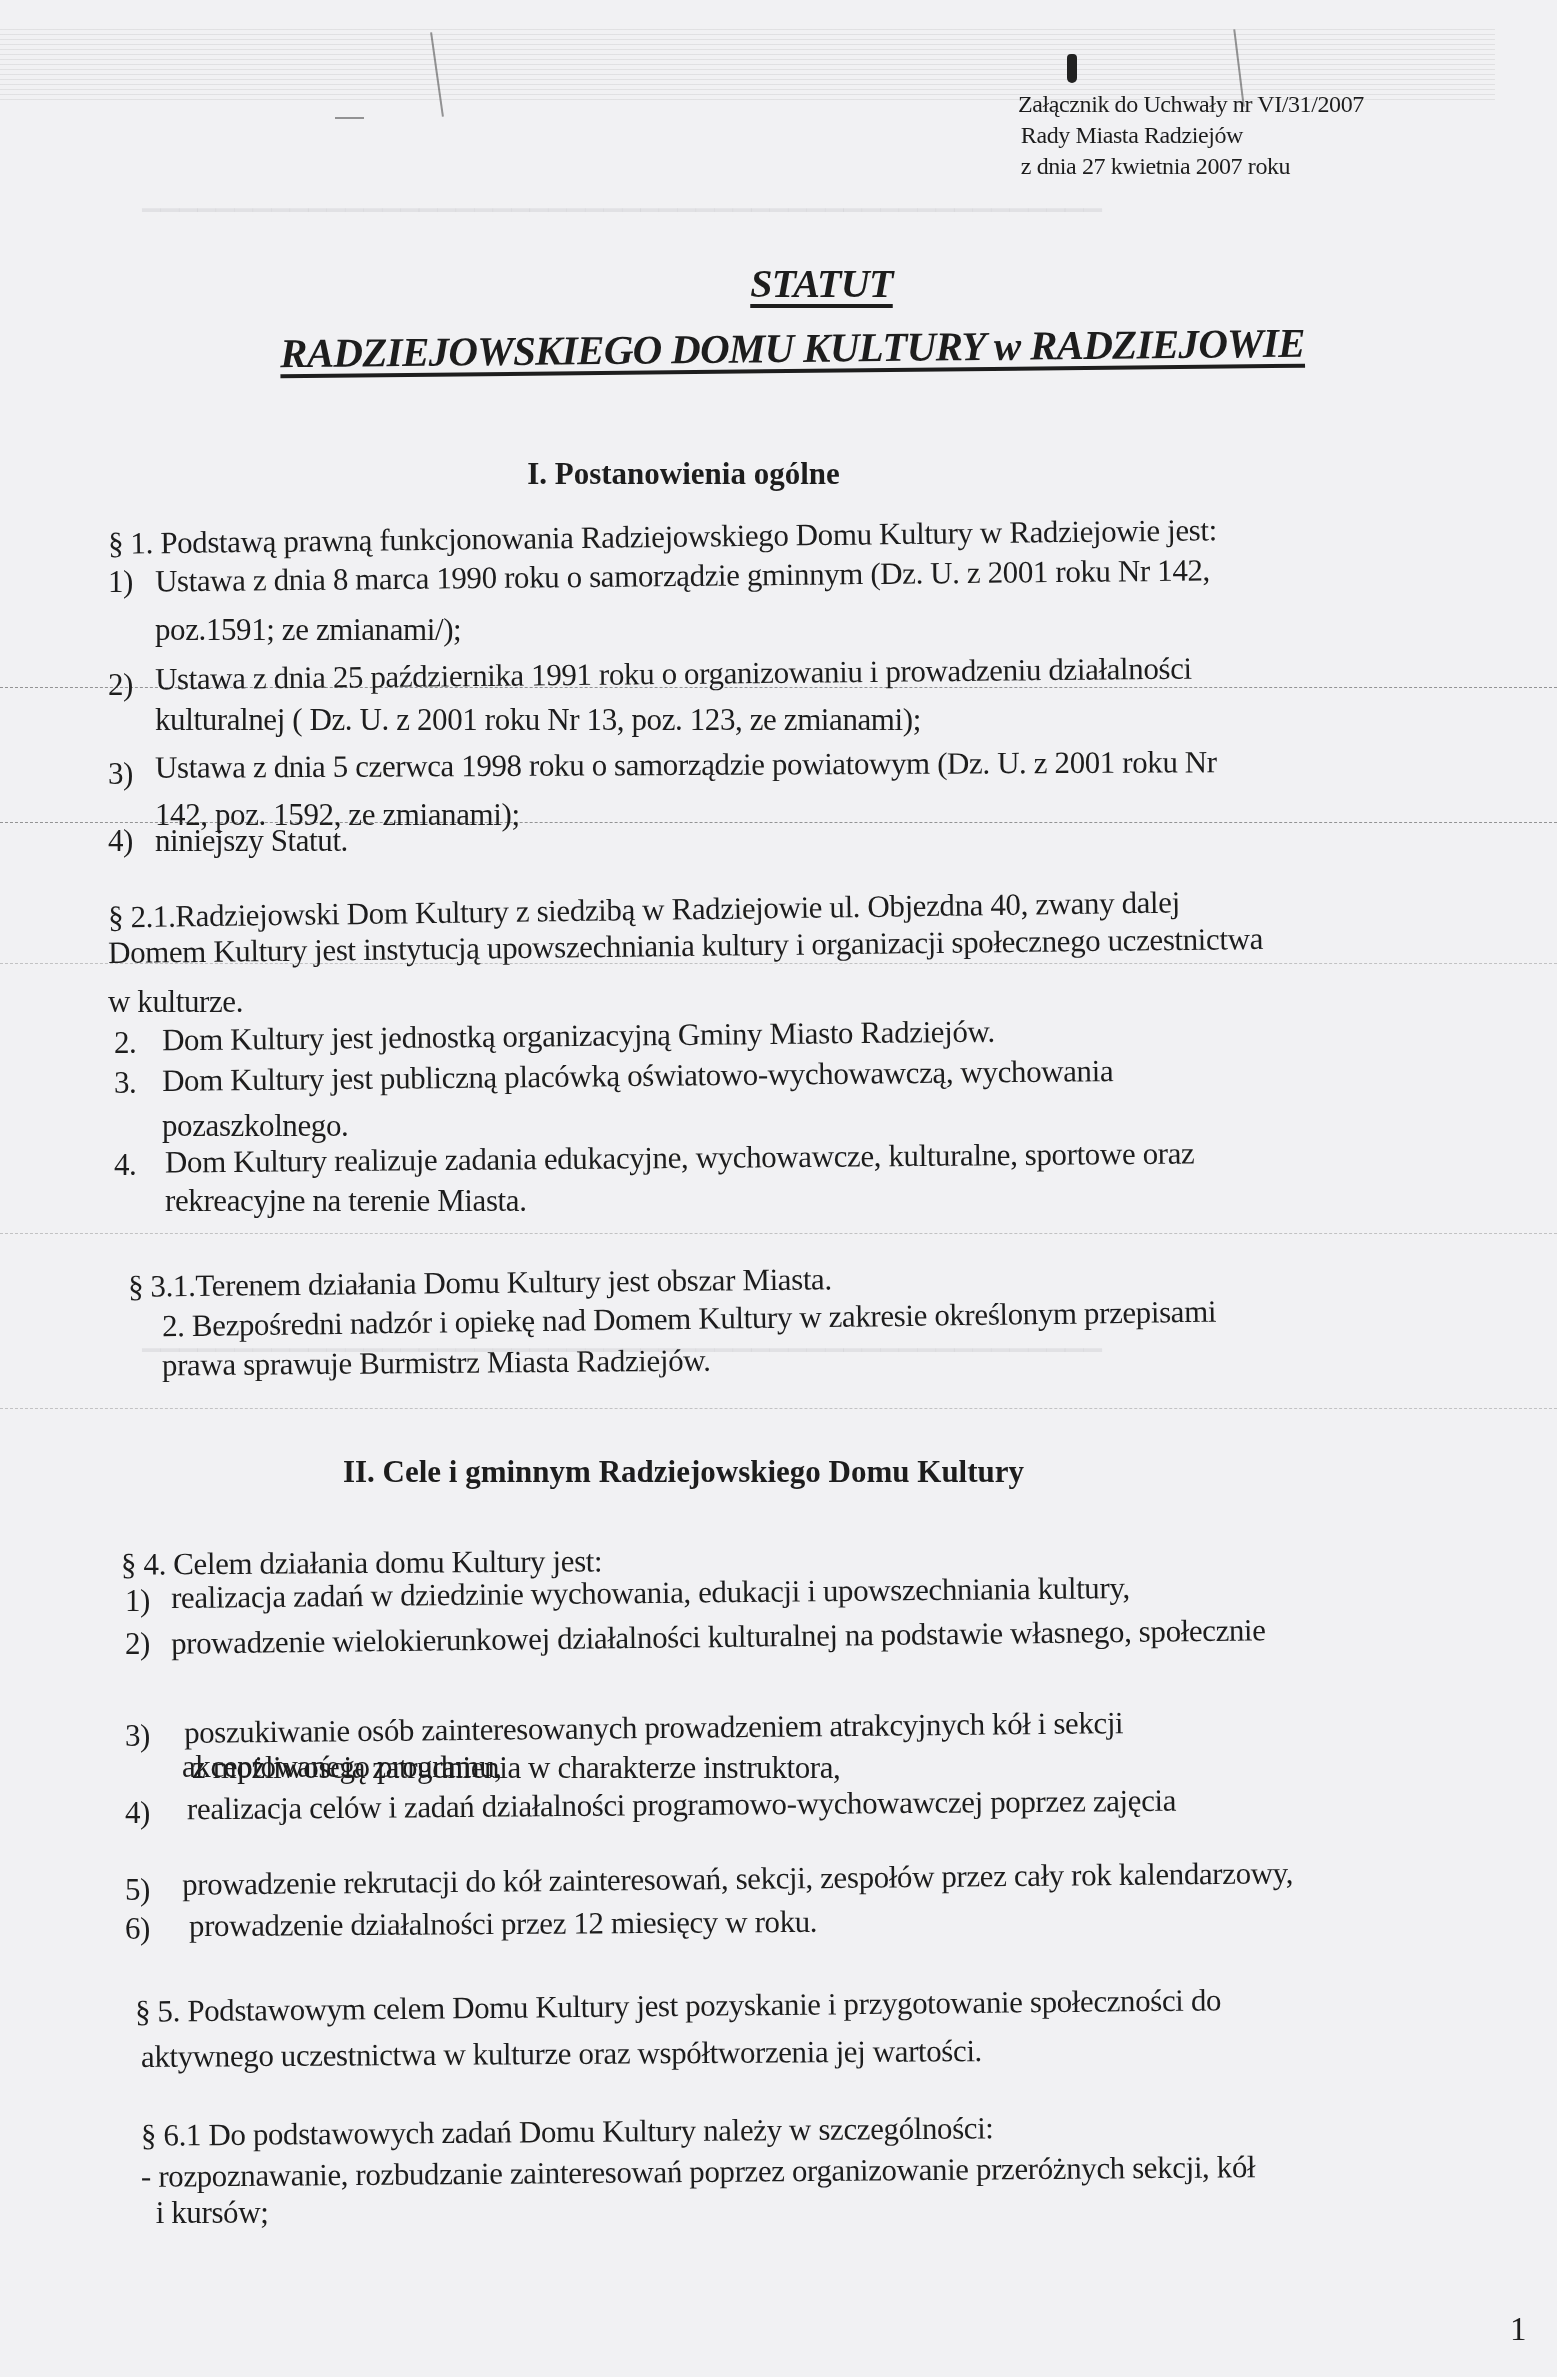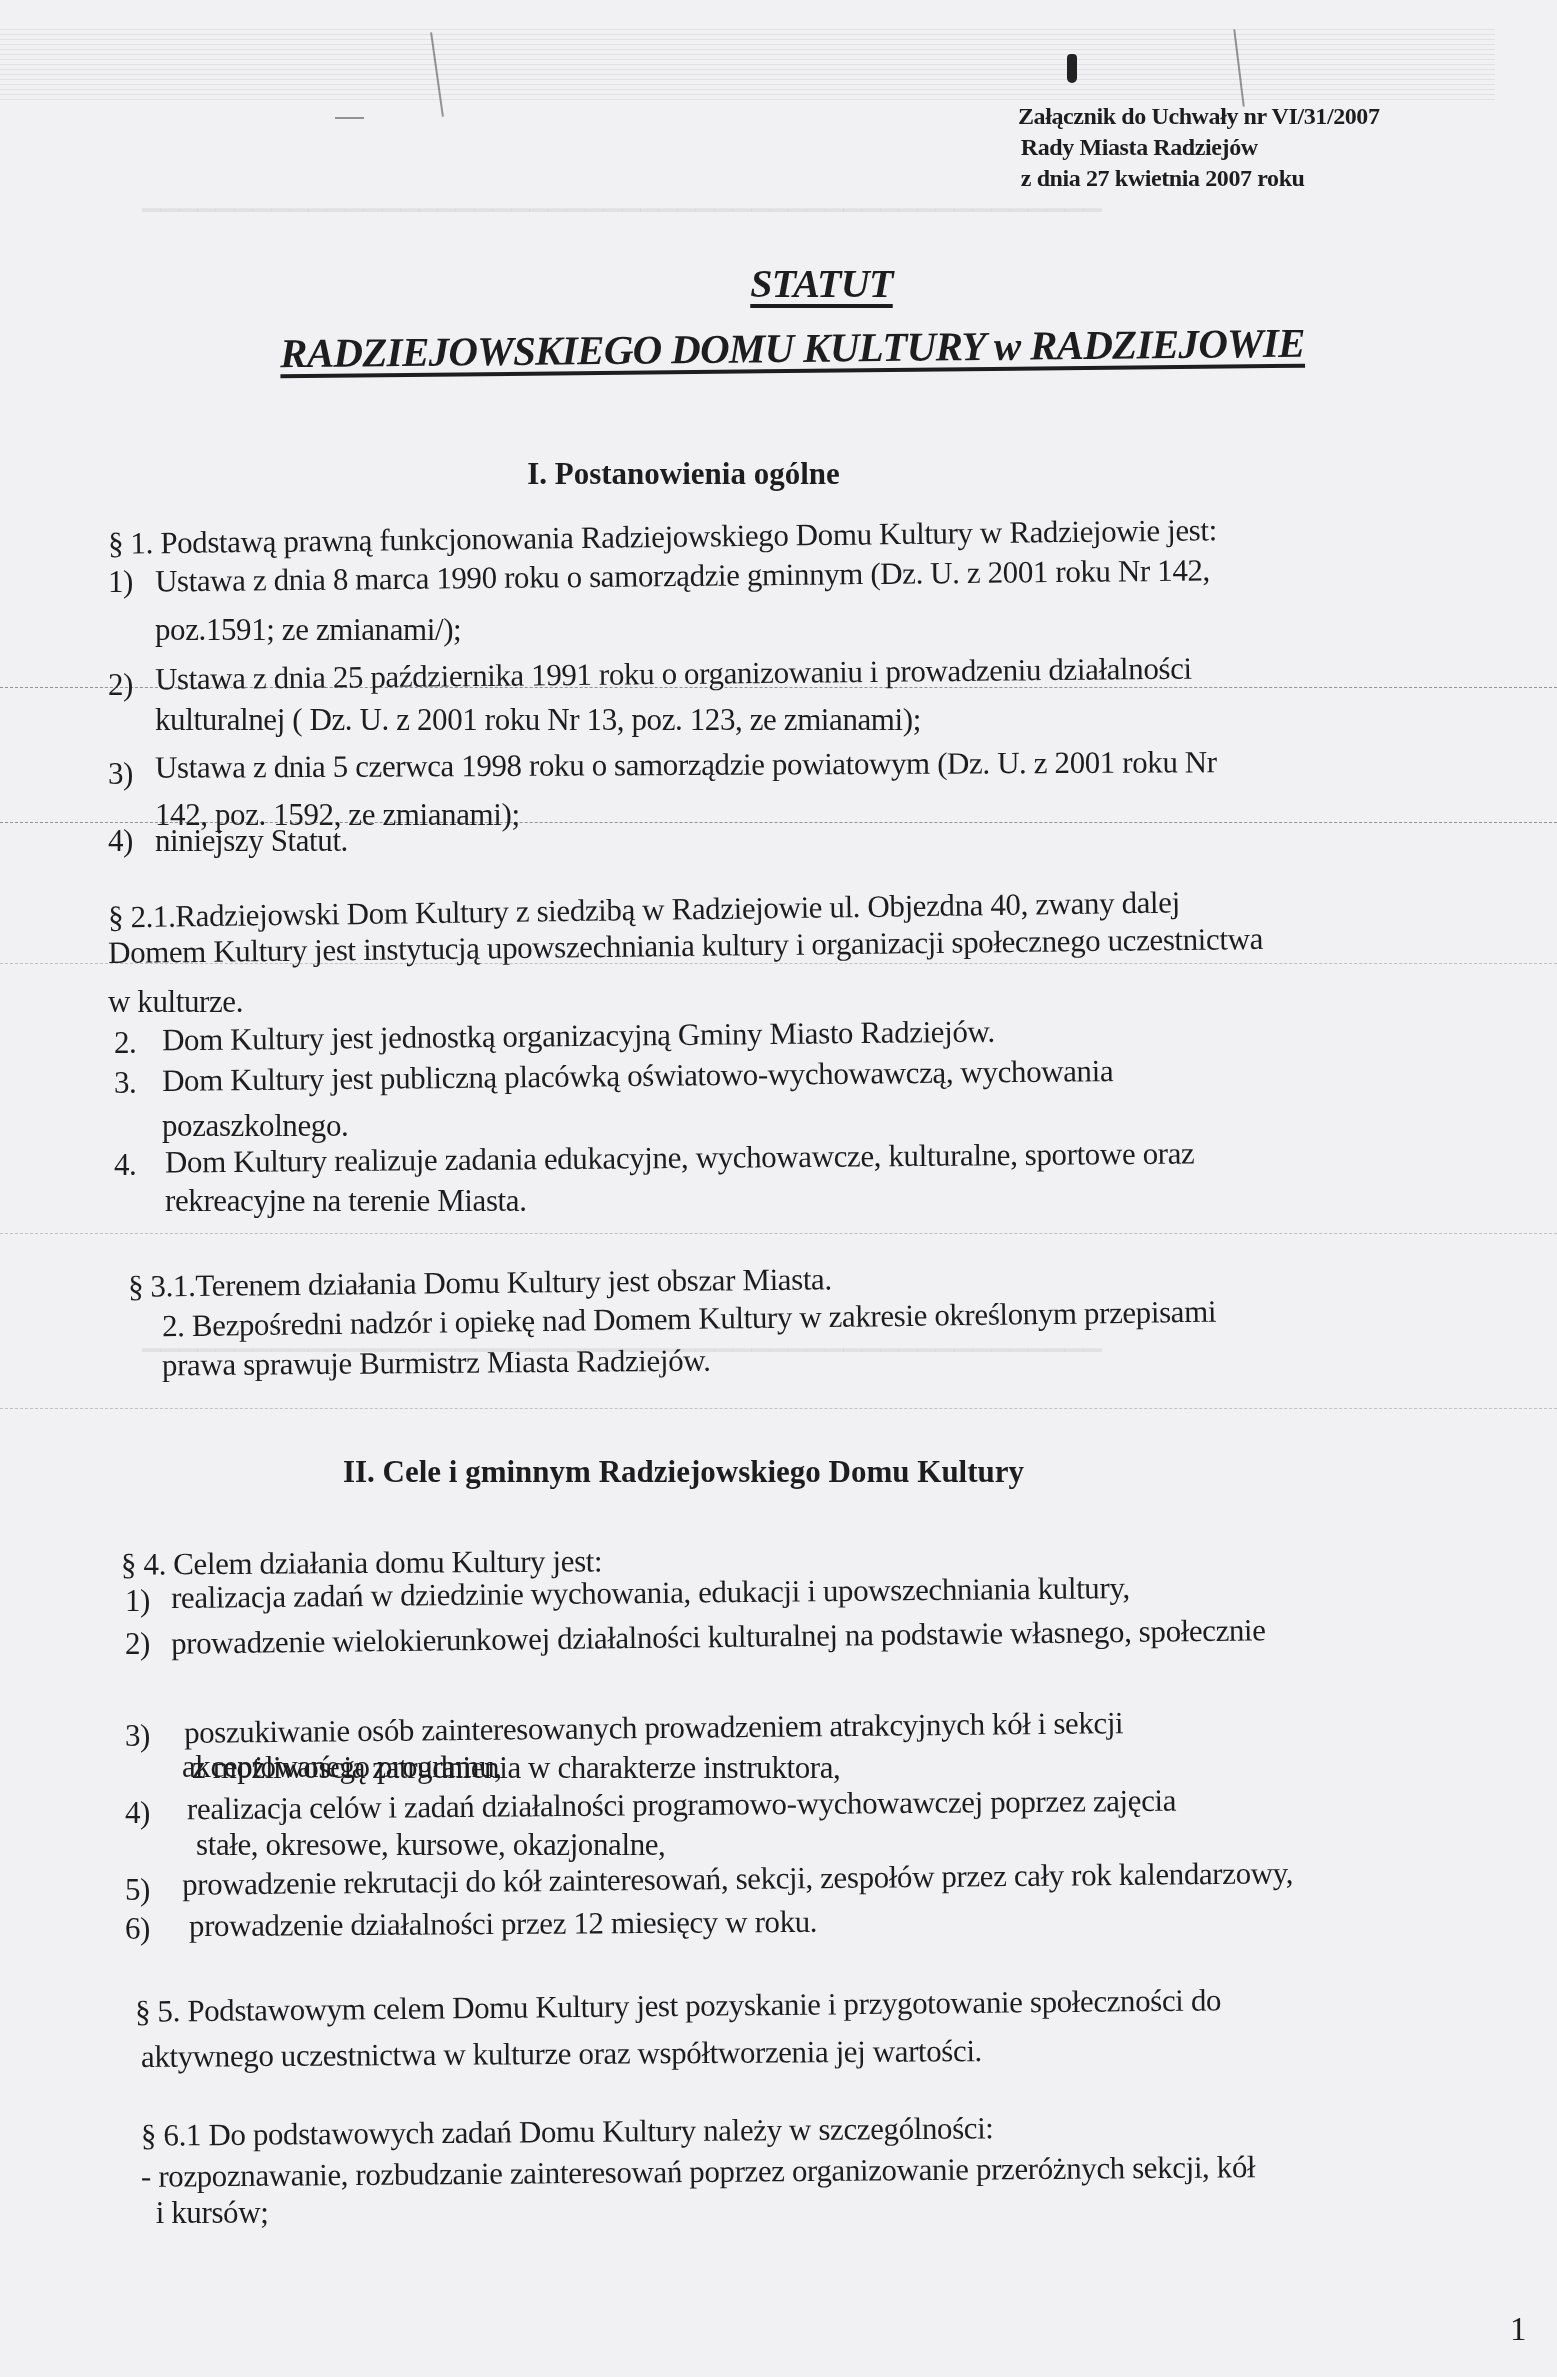--- a/index.html
+++ b/index.html
@@ -12,22 +12,22 @@
   .page { position: absolute; inset: 0; }
   .noise-band {
     position: absolute; left: 0; top: 28.5px; width: 1495px; height: 71px;
     background: repeating-linear-gradient(180deg, rgba(80,80,80,0.10) 0 1.4px, rgba(255,255,255,0) 1.4px 5px);
   }
   .scratch { position: absolute; width: 2.1px; background: #444; opacity: .55; }
   .stamp-mark { position: absolute; left: 1067px; top: 54px; width: 10px; height: 28.5px;
     background: #222; border-radius: 5px 5px 6.4px 6.4px; }
   .header-note {
     position: absolute; left: 1018px; top: 89px;
-    font-size: 24px; font-weight: bold; line-height: 31px;
-    font-family: "Liberation Serif", serif; letter-spacing: -0.4px; margin-top: 12px;
+    font-size: 24px; font-weight: normal; line-height: 31px;
+    font-family: "Liberation Serif", serif; letter-spacing: -0.4px;
   }
   .header-note div { white-space: nowrap; }
   .title {
     position: absolute; left: 0; width: 1557px; text-align: center;
     font-style: italic; font-weight: bold; text-decoration: underline;
     text-decoration-thickness: 4.3px; text-underline-offset: 7.1px;
     letter-spacing: -0.7px;
   }
   .title-1 { top: 260px; font-size: 40px; left: 43px; }
   .title-2 { top: 324px; font-size: 41px; left: 14.2px; transform: rotate(-0.6deg); }
@@ -127,21 +127,20 @@
   <div class="line" style="left:125px;top:1625px;">2)</div>
   <div class="line" style="left:171px;top:1618px;transform:rotate(-0.7deg);">prowadzenie wielokierunkowej działalności kulturalnej na podstawie własnego, społecznie</div>
   <div class="line" style="left:182px;top:1748px;">akceptowanego programu,</div>
 
   <div class="line" style="left:125px;top:1717px;">3)</div>
   <div class="line" style="left:184px;top:1709px;transform:rotate(-0.6deg);">poszukiwanie osób zainteresowanych prowadzeniem atrakcyjnych kół i sekcji</div>
   <div class="line" style="left:192px;top:1749px;">z możliwością zatrudnienia w charakterze instruktora,</div>
 
   <div class="line" style="left:125px;top:1794px;">4)</div>
   <div class="line" style="left:187px;top:1786px;transform:rotate(-0.5deg);">realizacja celów i zadań działalności programowo-wychowawczej poprzez  zajęcia</div>
-  <div class="line" style="left:196px;top:1826px;">stałe, okresowe, kursowe, okazjonalne,</div>
 
   <div class="line" style="left:125px;top:1871px;">5)</div>
   <div class="line" style="left:182px;top:1860px;transform:rotate(-0.6deg);">prowadzenie rekrutacji do kół  zainteresowań, sekcji, zespołów przez cały rok kalendarzowy,</div>
 
   <div class="line" style="left:125px;top:1910px;">6)</div>
   <div class="line" style="left:189px;top:1905px;transform:rotate(-0.4deg);">prowadzenie działalności przez 12 miesięcy w roku.</div>
 
   <div class="line" style="left:135px;top:1987px;transform:rotate(-0.6deg);">§  5.  Podstawowym celem Domu Kultury jest pozyskanie i przygotowanie społeczności  do</div>
   <div class="line" style="left:141px;top:2035px;transform:rotate(-0.4deg);">aktywnego uczestnictwa w kulturze oraz współtworzenia jej wartości.</div>
 

